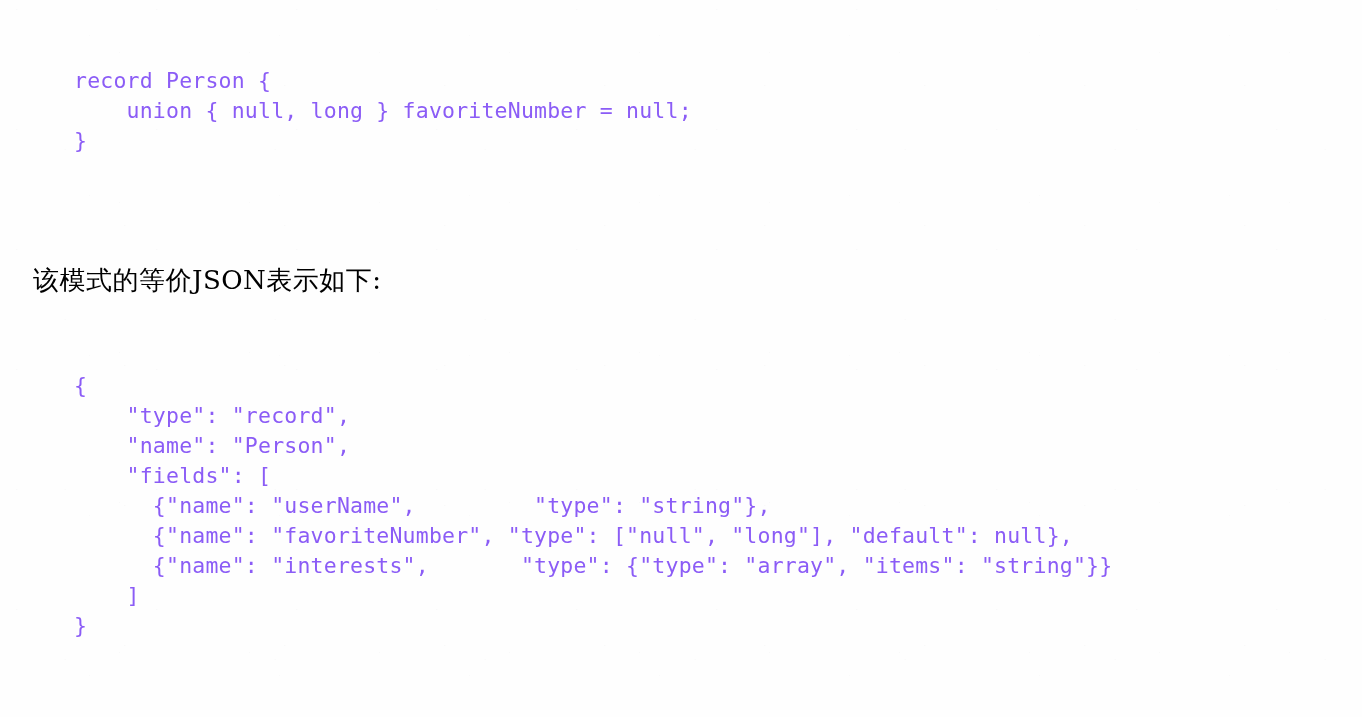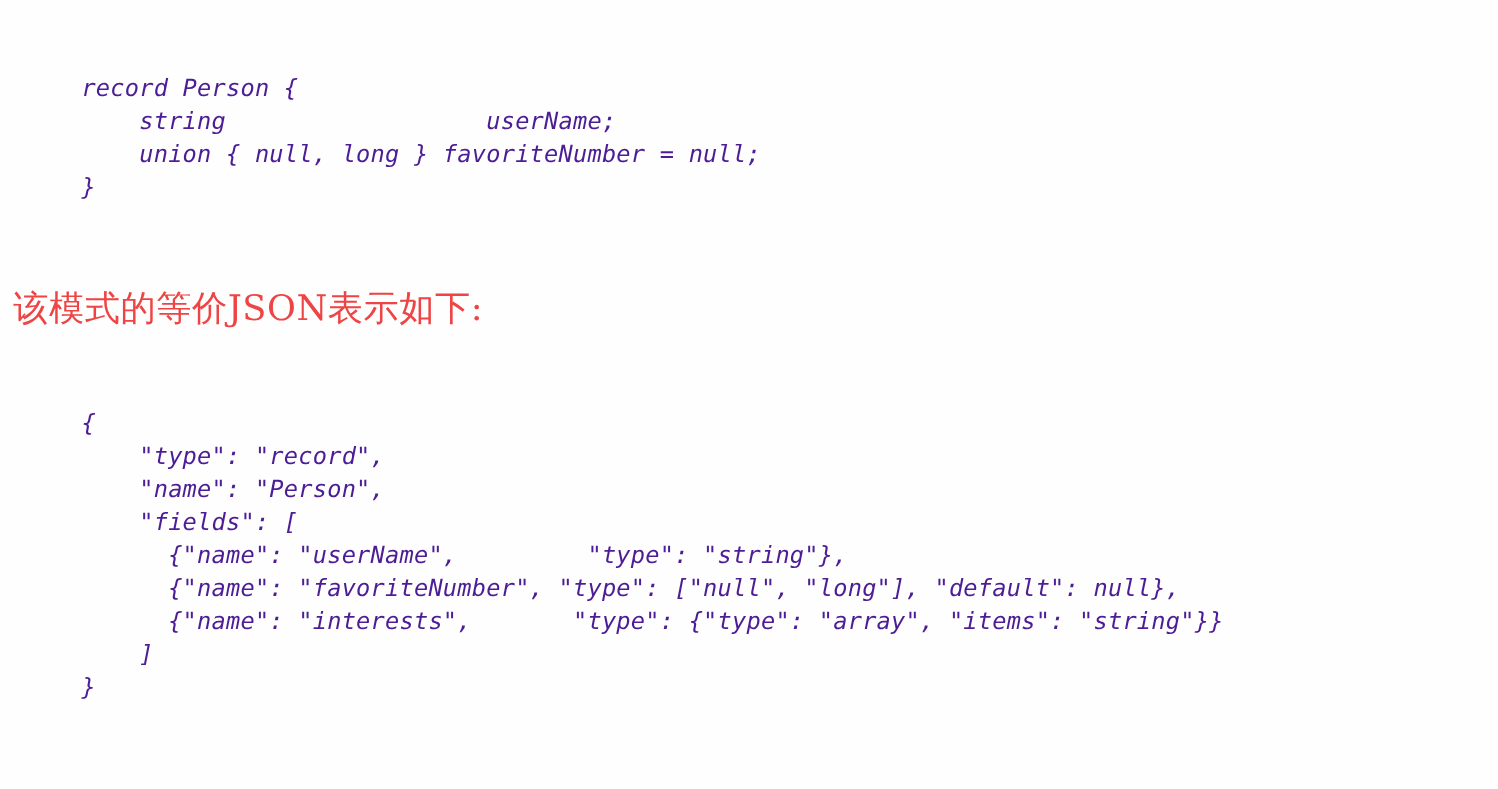--- a/index.html
+++ b/index.html
@@ -30,25 +30,24 @@
     top: 0;
     width: 1362px;
     height: 717px;
   }
 
   
   .code-block {
     font-family: "DejaVu Sans Mono", "Liberation Mono", monospace;
     font-size: 21.5px;
     line-height: 30px;
-    color: #4c1d95;
+    color: #8b5cf6;
     white-space: pre;
     letter-spacing: 0.2px;
     font-weight: 500;
-    font-style: italic;
   }
 
   #avro-schema-block {
     position: absolute;
     left: 74px;
     top: 44px;
   }
 
   #json-schema-block {
     position: absolute;
@@ -58,26 +57,26 @@
 
   .code-line {
     white-space: pre;
     display: block;
     height: 30px;
   }
 
   
   .prose {
     position: absolute;
-    left: 12px;
+    left: 33px;
     top: 262px;
     font-family: "DejaVu Serif", "Liberation Serif", serif;
-    font-size: 32px;
+    font-size: 26px;
     line-height: 36px;
-    color: #ef4444;
+    color: #000000;
     letter-spacing: 0.5px;
     white-space: pre;
   }
 
   
   .scan-noise {
     position: absolute;
     inset: 0;
     pointer-events: none;
     opacity: 0.035;
@@ -89,21 +88,21 @@
       radial-gradient(circle at 92% 35%, #888 0.5px, transparent 0.7px);
     background-size: 140px 120px, 190px 160px, 160px 140px, 210px 170px, 130px 150px;
   }
 </style>
 </head>
 <body>
 
 <div class="page">
   <div class="content">
 
-    <pre class="code-block" id="avro-schema-block"><span class="code-line">record Person {</span><span class="code-line">    string                  userName;</span><span class="code-line">    union { null, long } favoriteNumber = null;</span><span class="code-line">}</span></pre>
+    <pre class="code-block" id="avro-schema-block"><span class="code-line">record Person {</span><span class="code-line">    union { null, long } favoriteNumber = null;</span><span class="code-line">}</span></pre>
 
     <div class="prose">该模式的等价JSON表示如下:</div>
 
     <pre class="code-block" id="json-schema-block"><span class="code-line">{</span><span class="code-line">    "type": "record",</span><span class="code-line">    "name": "Person",</span><span class="code-line">    "fields": [</span><span class="code-line">      {"name": "userName",         "type": "string"},</span><span class="code-line">      {"name": "favoriteNumber", "type": ["null", "long"], "default": null},</span><span class="code-line">      {"name": "interests",       "type": {"type": "array", "items": "string"}}</span><span class="code-line">    ]</span><span class="code-line">}</span></pre>
 
   </div>
   <div class="scan-noise"></div>
 </div>
 
 </body></html>

